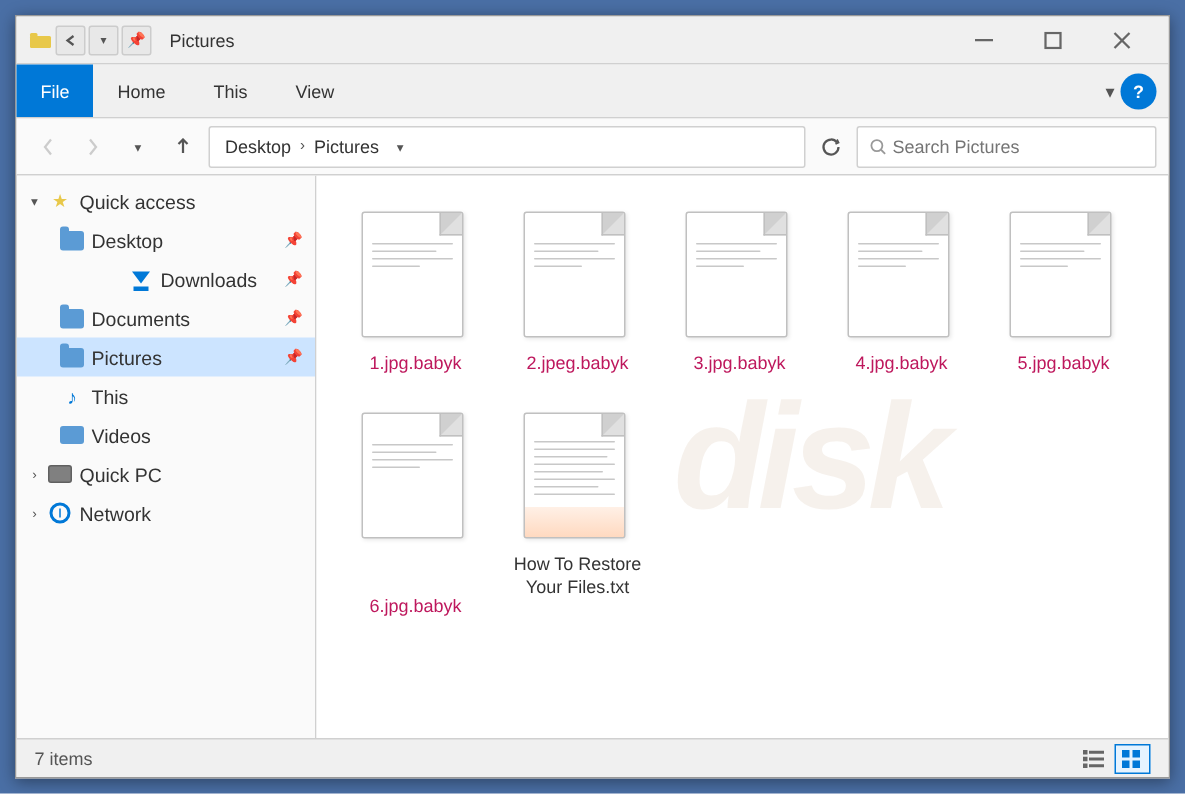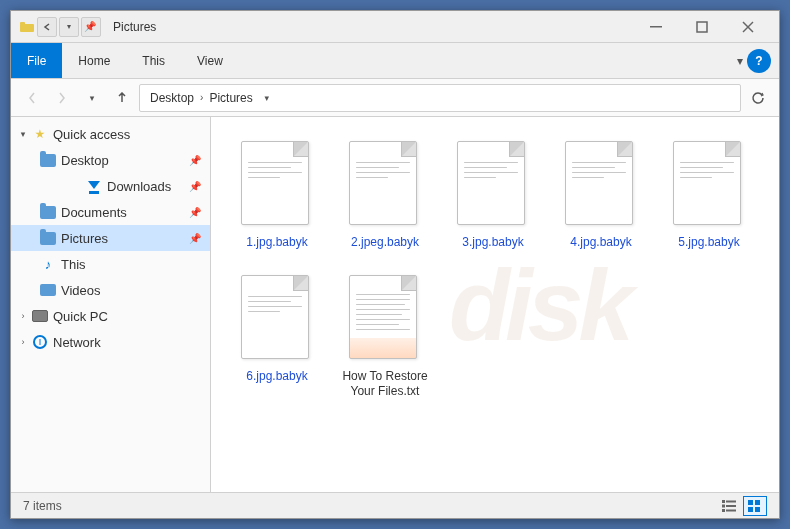--- a/index.html
+++ b/index.html
@@ -357,21 +357,21 @@
       top: 16px;
     }
     .txt-accent {
       position: absolute;
       bottom: 0; left: 0; right: 0;
       height: 20px;
       background: linear-gradient(to bottom, rgba(255,180,130,0.2), rgba(255,180,130,0.5));
     }
     .file-name {
       font-size: 12px;
-      color: #1d4ed8;
+      color: #be185d;
       text-align: center;
       line-height: 1.3;
       max-width: 95px;
       word-break: break-word;
     }
     
     .status-bar {
       height: 26px;
       background: #f0f0f0;
       border-top: 1px solid #d0d0d0;
@@ -502,20 +502,27 @@
       <span class="path-arrow">›</span>
       <span class="path-segment">Pictures</span>
       <div class="path-dropdown">▾</div>
     </div>
     <div class="refresh-btn">
       <svg width="16" height="16" viewBox="0 0 16 16">
           <path d="M13 8a5 5 0 1 1-1-3" fill="none" stroke="#555" stroke-width="1.5"></path>
           <path d="M12 3l1 2-2 1" fill="none" stroke="#555" stroke-width="1.2"></path>
         </svg>
     </div>
+    <div class="search-box">
+      <svg width="12" height="12" viewBox="0 0 12 12">
+        <circle cx="5" cy="5" r="4" fill="none" stroke="#999" stroke-width="1.3"></circle>
+        <line x1="8" y1="8" x2="11" y2="11" stroke="#999" stroke-width="1.3"></line>
+      </svg>
+      <input type="text" placeholder="Search Pictures" style="">
+    </div>
   </div>
 
   <div class="content-wrapper">
 
     <div class="sidebar">
 
       <div class="tree-item" style="padding-left:4px;">
         <div class="tree-expand">▾</div>
         <div class="tree-icon">
           <span class="star-icon">★</span>
@@ -661,21 +668,21 @@
               <div class="file-line"></div>
               <div class="file-line" style="width:80%;"></div>
               <div class="file-line"></div>
               <div class="file-line" style="width:60%;"></div>
             </div>
           </div>
         </div>
         <div class="file-name">5.jpg.babyk</div>
       </div>
 
-      <div class="file-item" style="z-index:1;">
+      <div class="file-item" style="z-index:1;gap:28px;">
         <div class="file-icon">
           <div class="file-page">
             <div class="file-page-corner2"></div>
             <div class="file-lines">
               <div class="file-line"></div>
               <div class="file-line" style="width:80%;"></div>
               <div class="file-line"></div>
               <div class="file-line" style="width:60%;"></div>
             </div>
           </div>

